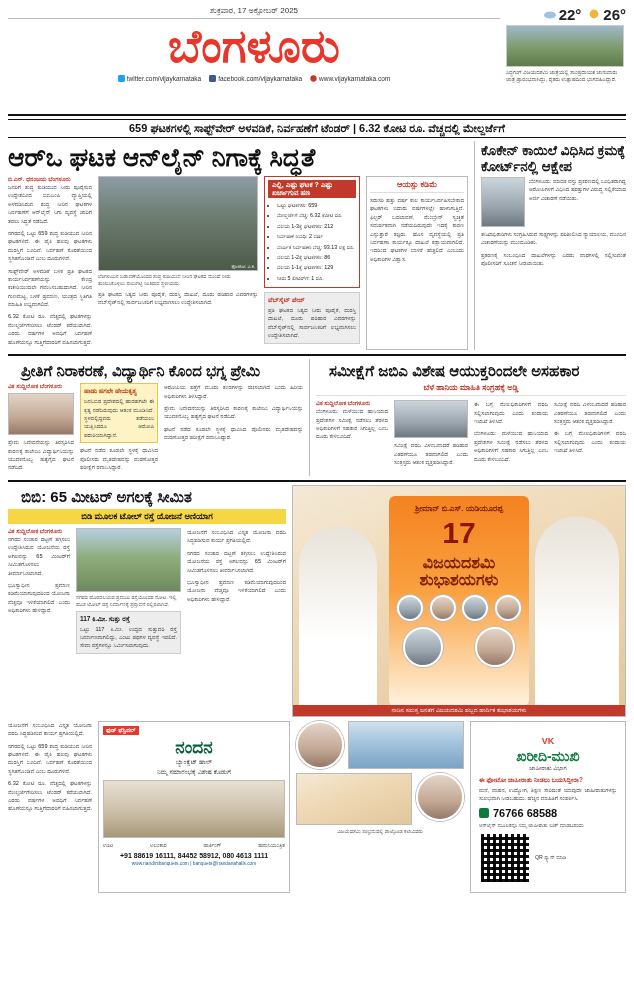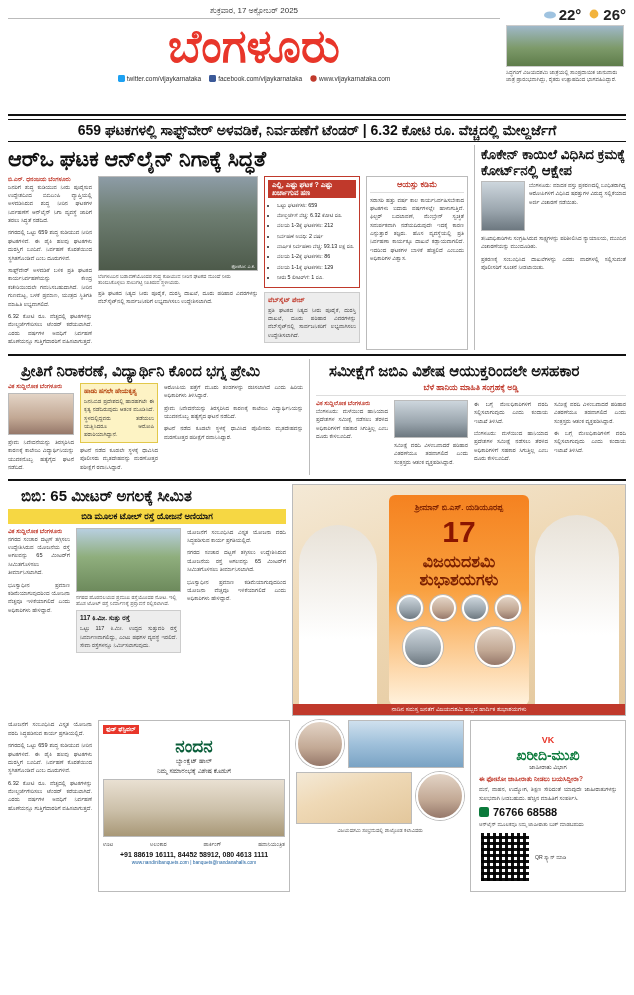--- a/index.html
+++ b/index.html
@@ -29,32 +29,32 @@
   .weather { display:flex; gap:6px; justify-content:flex-end; font-size:7px; color:#222; align-items:center; }
   .temp { font-size:15px; font-weight:bold; }
   .mini-photo { width:118px; height:42px; border:1px solid #ccc; margin-top:2px;
      background: linear-gradient(180deg,#9fb8c9 0%, #7d9a6a 55%, #5e7c4a 100%); }
   .mini-cap { font-size:5.5px; color:#333; line-height:1.25; margin-top:2px; }
 
   .rule { border-top:2px solid #111; margin:4px 0 3px; }
 
   
   .kicker {
-    font-size:14px; color:#111; text-align:center; font-weight:bold;
+    font-size:11px; color:#111; text-align:center; font-weight:bold;
     border-top:1px solid #111; border-bottom:1px solid #111; padding:2px 0; margin-bottom:3px;
   }
 
   
   .cols { display:flex; gap:6px; }
   .col { }
   .main-col { width: 460px; }
   .right-col { width: 152px; border-left:1px solid #bbb; padding-left:6px; }
 
   h1.headline {
-    font-size: 21px; font-weight:bold; color:#111; line-height:1.12; margin:2px 0 5px;
+    font-size: 25px; font-weight:bold; color:#111; line-height:1.12; margin:2px 0 5px;
   }
   h2.sub {
     font-size: 15px; font-weight:bold; color:#111; line-height:1.15; margin:3px 13px 4px;
   }
   h3.sec {
     font-size: 13.5px; font-weight:bold; color:#111; line-height:1.15; margin:2px 0 3px;
   }
   .byline { font-size:6px; color:#c0392b; font-weight:bold; }
   .body-text { font-size:5.6px; line-height:1.5; color:#2a2a2a; text-align:justify; }
   .body-text p { margin:0 0 4px; }

